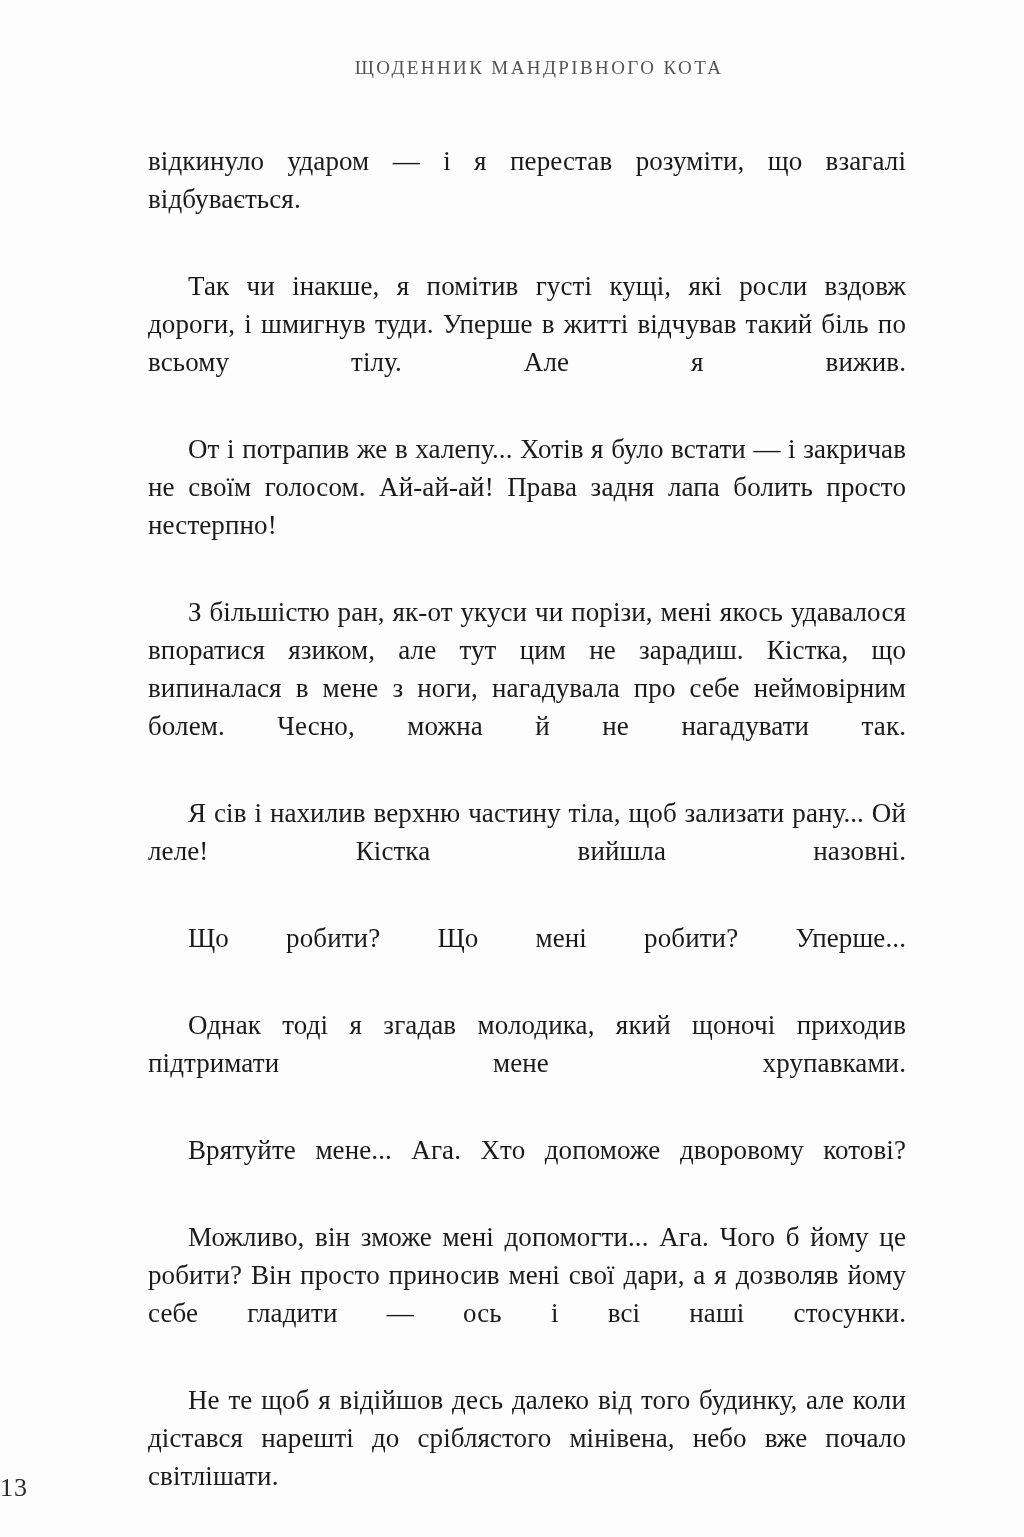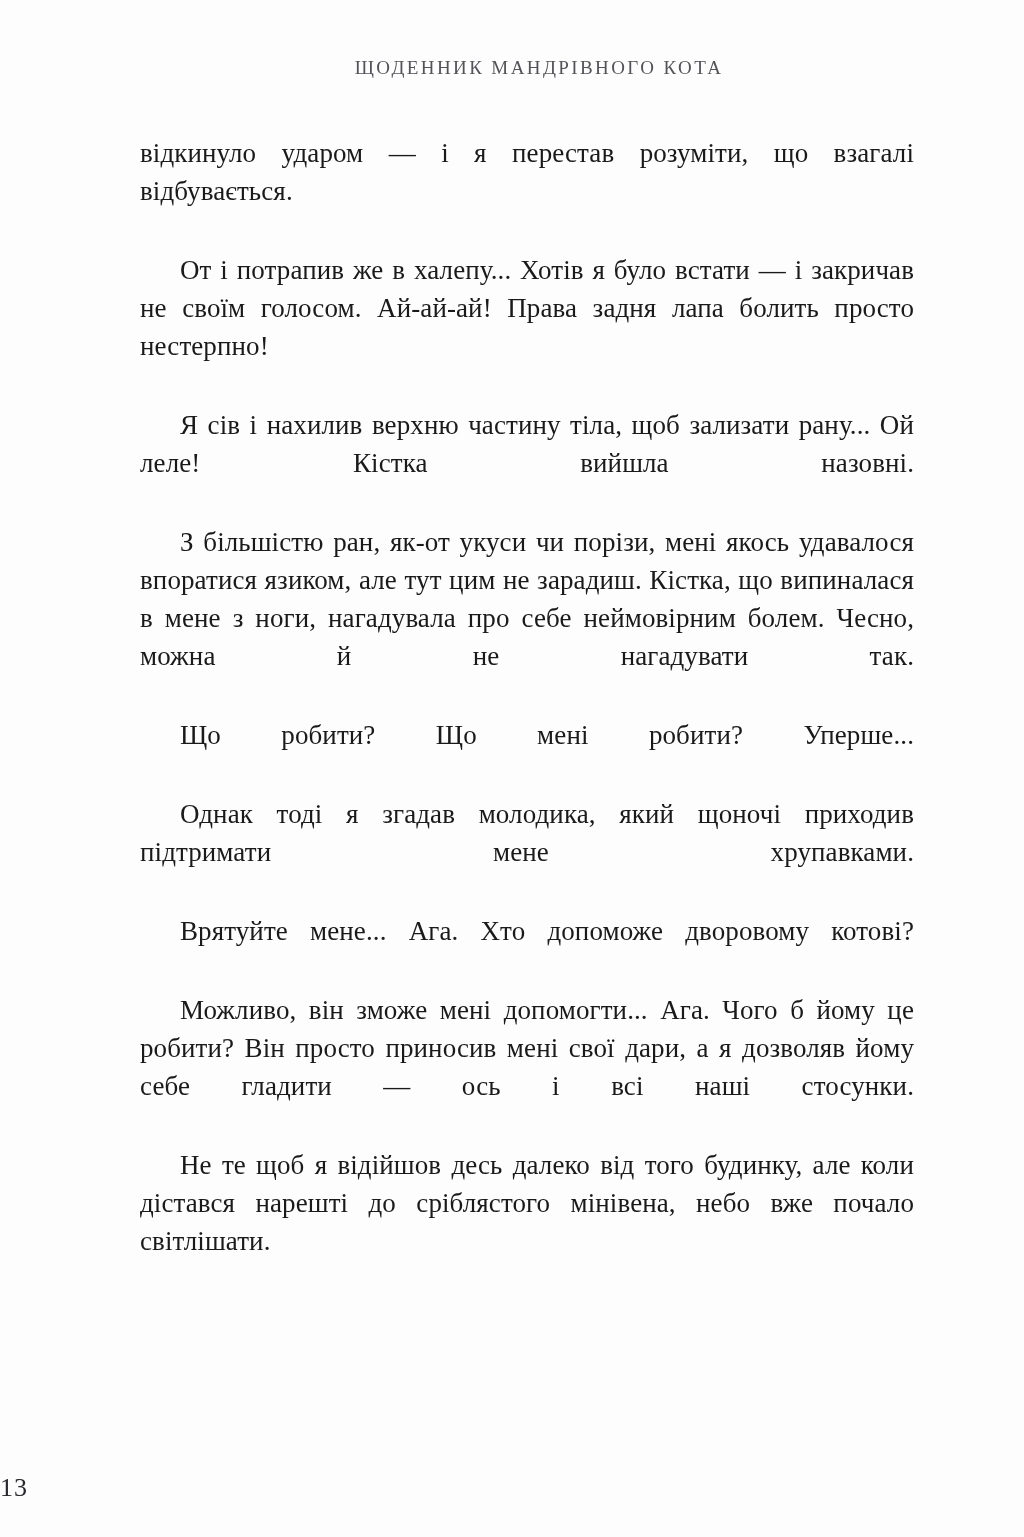--- a/index.html
+++ b/index.html
@@ -47,21 +47,21 @@
 
   
   .text-block {
     position: absolute;
     top: 131px;
     left: 137px;
     width: 780px;
   }
 
   .para {
-    margin: 3px;
+    margin: 11px;
     font-size: 27px;
     line-height: 38px;
     text-align: justify;
     text-indent: 40px;
     font-weight: 400;
     letter-spacing: 0.1px;
     word-spacing: 0.5px;
     -webkit-font-smoothing: antialiased;
   }
 
@@ -91,23 +91,24 @@
 </style>
 </head>
 <body>
 
 <div class="page">
 
   <div class="running-head">Щоденник мандрівного кота</div>
 
   <div class="text-block">
     <p class="para first">відкинуло ударом — і я перестав розуміти, що взагалі відбувається.</p>
+    <p class="para">Так чи інакше, я помітив густі кущі, які росли вздовж дороги, і шмигнув туди. Уперше в житті відчував такий біль по всьому тілу. Але я вижив.</p>
     <p class="para">От і потрапив же в халепу... Хотів я було встати — і закричав не своїм голосом. Ай-ай-ай! Права задня лапа болить просто нестерпно!</p>
+    <p class="para">З більшістю ран, як-от укуси чи порізи, мені якось удавалося впоратися язиком, але тут цим не зарадиш. Кістка, що випиналася в мене з ноги, нагадувала про себе неймовірним болем. Чесно, можна й не нагадувати так.</p>
     <p class="para">Я сів і нахилив верхню частину тіла, щоб зализати рану... Ой леле! Кістка вийшла назовні.</p>
-    <p class="para">З більшістю ран, як-от укуси чи порізи, мені якось удавалося впоратися язиком, але тут цим не зарадиш. Кістка, що випиналася в мене з ноги, нагадувала про себе неймовірним болем. Чесно, можна й не нагадувати так.</p>
     <p class="para">Що робити? Що мені робити? Уперше...</p>
     <p class="para">Однак тоді я згадав молодика, який щоночі приходив підтримати мене хрупавками.</p>
     <p class="para">Врятуйте мене... Ага. Хто допоможе дворовому котові?</p>
     <p class="para">Можливо, він зможе мені допомогти... Ага. Чого б йому це робити? Він просто приносив мені свої дари, а я дозволяв йому себе гладити — ось і всі наші стосунки.</p>
     <p class="para">Не те щоб я відійшов десь далеко від того будинку, але коли дістався нарешті до сріблястого мінівена, небо вже почало світлішати.</p>
 
   </div>
 
   <div class="folio">13</div>
 

